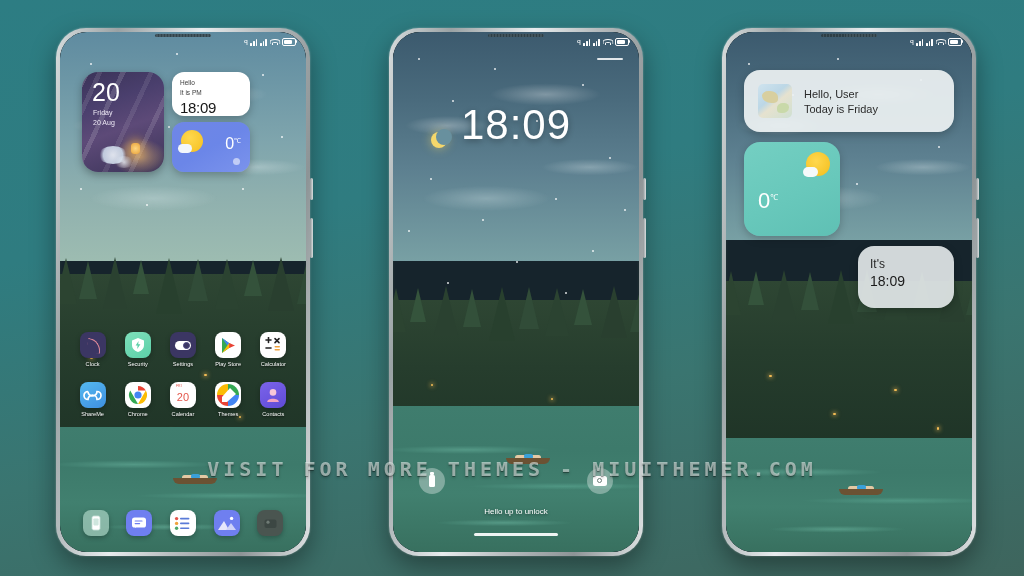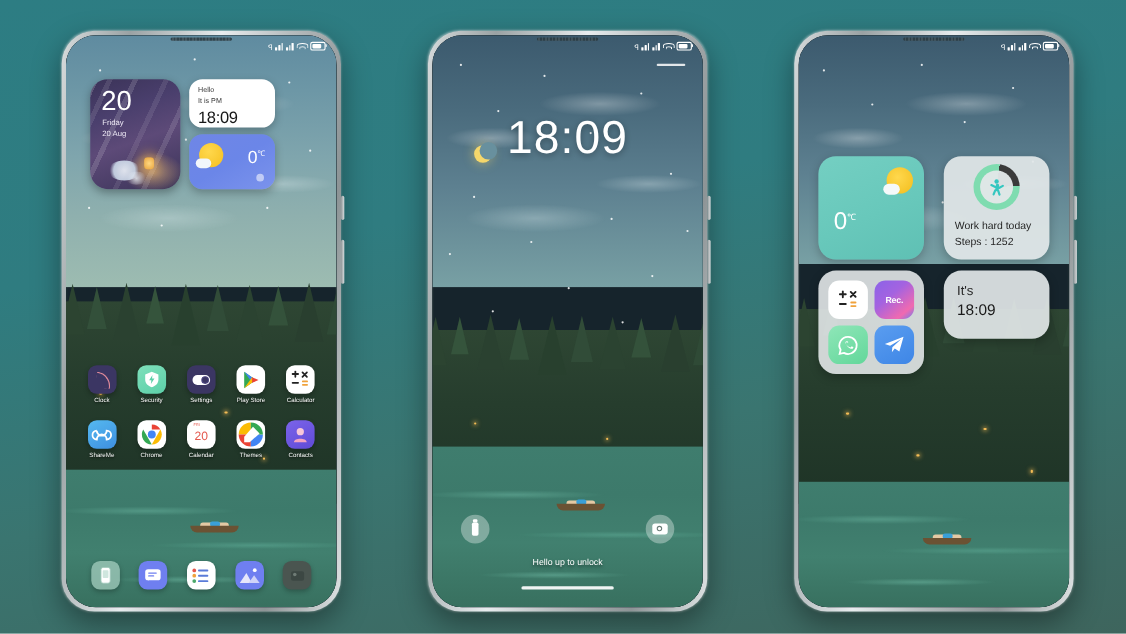--- a/index.html
+++ b/index.html
@@ -668,69 +668,38 @@
             </span>
           <span class="wifi">
             <span style="width:9px;height:4.5px;top:0;"></span>
               <span style="width:4px;height:2px;top:3.4px;"></span>
           </span>
           <span class="batt">
               <i></i>
             </span>
         </div>
 
+        <div class="w3-hello">
+          <div class="mapthumb"></div>
+          <div class="txt">
+            <span>Hello, User</span>
+            <span>Today is Friday</span>
+          </div>
+        </div>
 
         <div class="w3-weather">
           <div class="sun3"></div>
           <div class="t3"><span>0</span><sup>℃</sup></div>
         </div>
 
-        <div class="w3-steps">
-          <div class="ring">
-            <span class="runner">
-              <i class="h"></i>
-                <i class="b"></i>
-                <i class="a1"></i>
-                <i class="a2"></i>
-                <i class="l1"></i>
-                <i class="l2"></i>
-            </span>
-          </div>
-          <div class="s1">Work hard today</div>
-          <div class="s2">Steps : 1252</div>
-        </div>
-
-        <div class="w3-folder">
-          <div class="fic fic-calc">
-            <svg width="20" height="18" viewBox="0 0 20 18">
-              <path d="M2.5 3.5 h5.4 M5.2 .8 v5.4" stroke="#222" stroke-width="1.7" stroke-linecap="round"></path>
-              <path d="M12.4 1.4 l4.4 4.4 M16.8 1.4 l-4.4 4.4" stroke="#222" stroke-width="1.7" stroke-linecap="round"></path>
-              <path d="M2.5 12.4 h5.4" stroke="#222" stroke-width="1.7" stroke-linecap="round"></path>
-              <rect x="12" y="10.2" width="5.6" height="1.7" rx=".85" fill="#f0a23c"></rect>
-              <rect x="12" y="13.4" width="5.6" height="1.7" rx=".85" fill="#f0a23c"></rect>
-            </svg>
-          </div>
-          <div class="fic fic-rec">
-            <span>Rec.</span>
-          </div>
-          <div class="fic fic-wa">
-            <svg width="20" height="20" viewBox="0 0 20 20">
-                <path d="M10 2.2 A7.8 7.8 0 0 0 3.2 14 L2.3 17.7 L6.2 16.8 A7.8 7.8 0 1 0 10 2.2 Z" fill="none" stroke="#fff" stroke-width="1.6"></path>
-                <path d="M7.3 7 c.4 2.4 2.6 4.6 5 5 l1-1.3 l1.6 .9 l-.7 1.5 c-2.9 .5 -6.9 -3.5 -6.4 -6.4 l1.5 -.7 l.9 1.6 z" fill="#fff"></path>
-              </svg>
-          </div>
-          <div class="fic fic-tg">
-            <svg width="20" height="17" viewBox="0 0 20 17">
-                <path d="M18.4 1.2 L1.4 7.8 L6.2 9.4 L16.4 3.2 L8.2 10.6 L7.8 15.2 L10.4 11.8 L14.6 14.6 Z" fill="#fff"></path>
-              </svg>
-          </div>
-        </div>
+
 
         <div class="w3-clock">
           <div class="c1">It's</div>
           <div class="c2">18:09</div>
         </div>
 
       </div>
     </div>
   </div>
 
+  <div class="watermark">VISIT FOR MORE THEMES - MIUITHEMER.COM</div>
 </div>
 
 </body></html>

